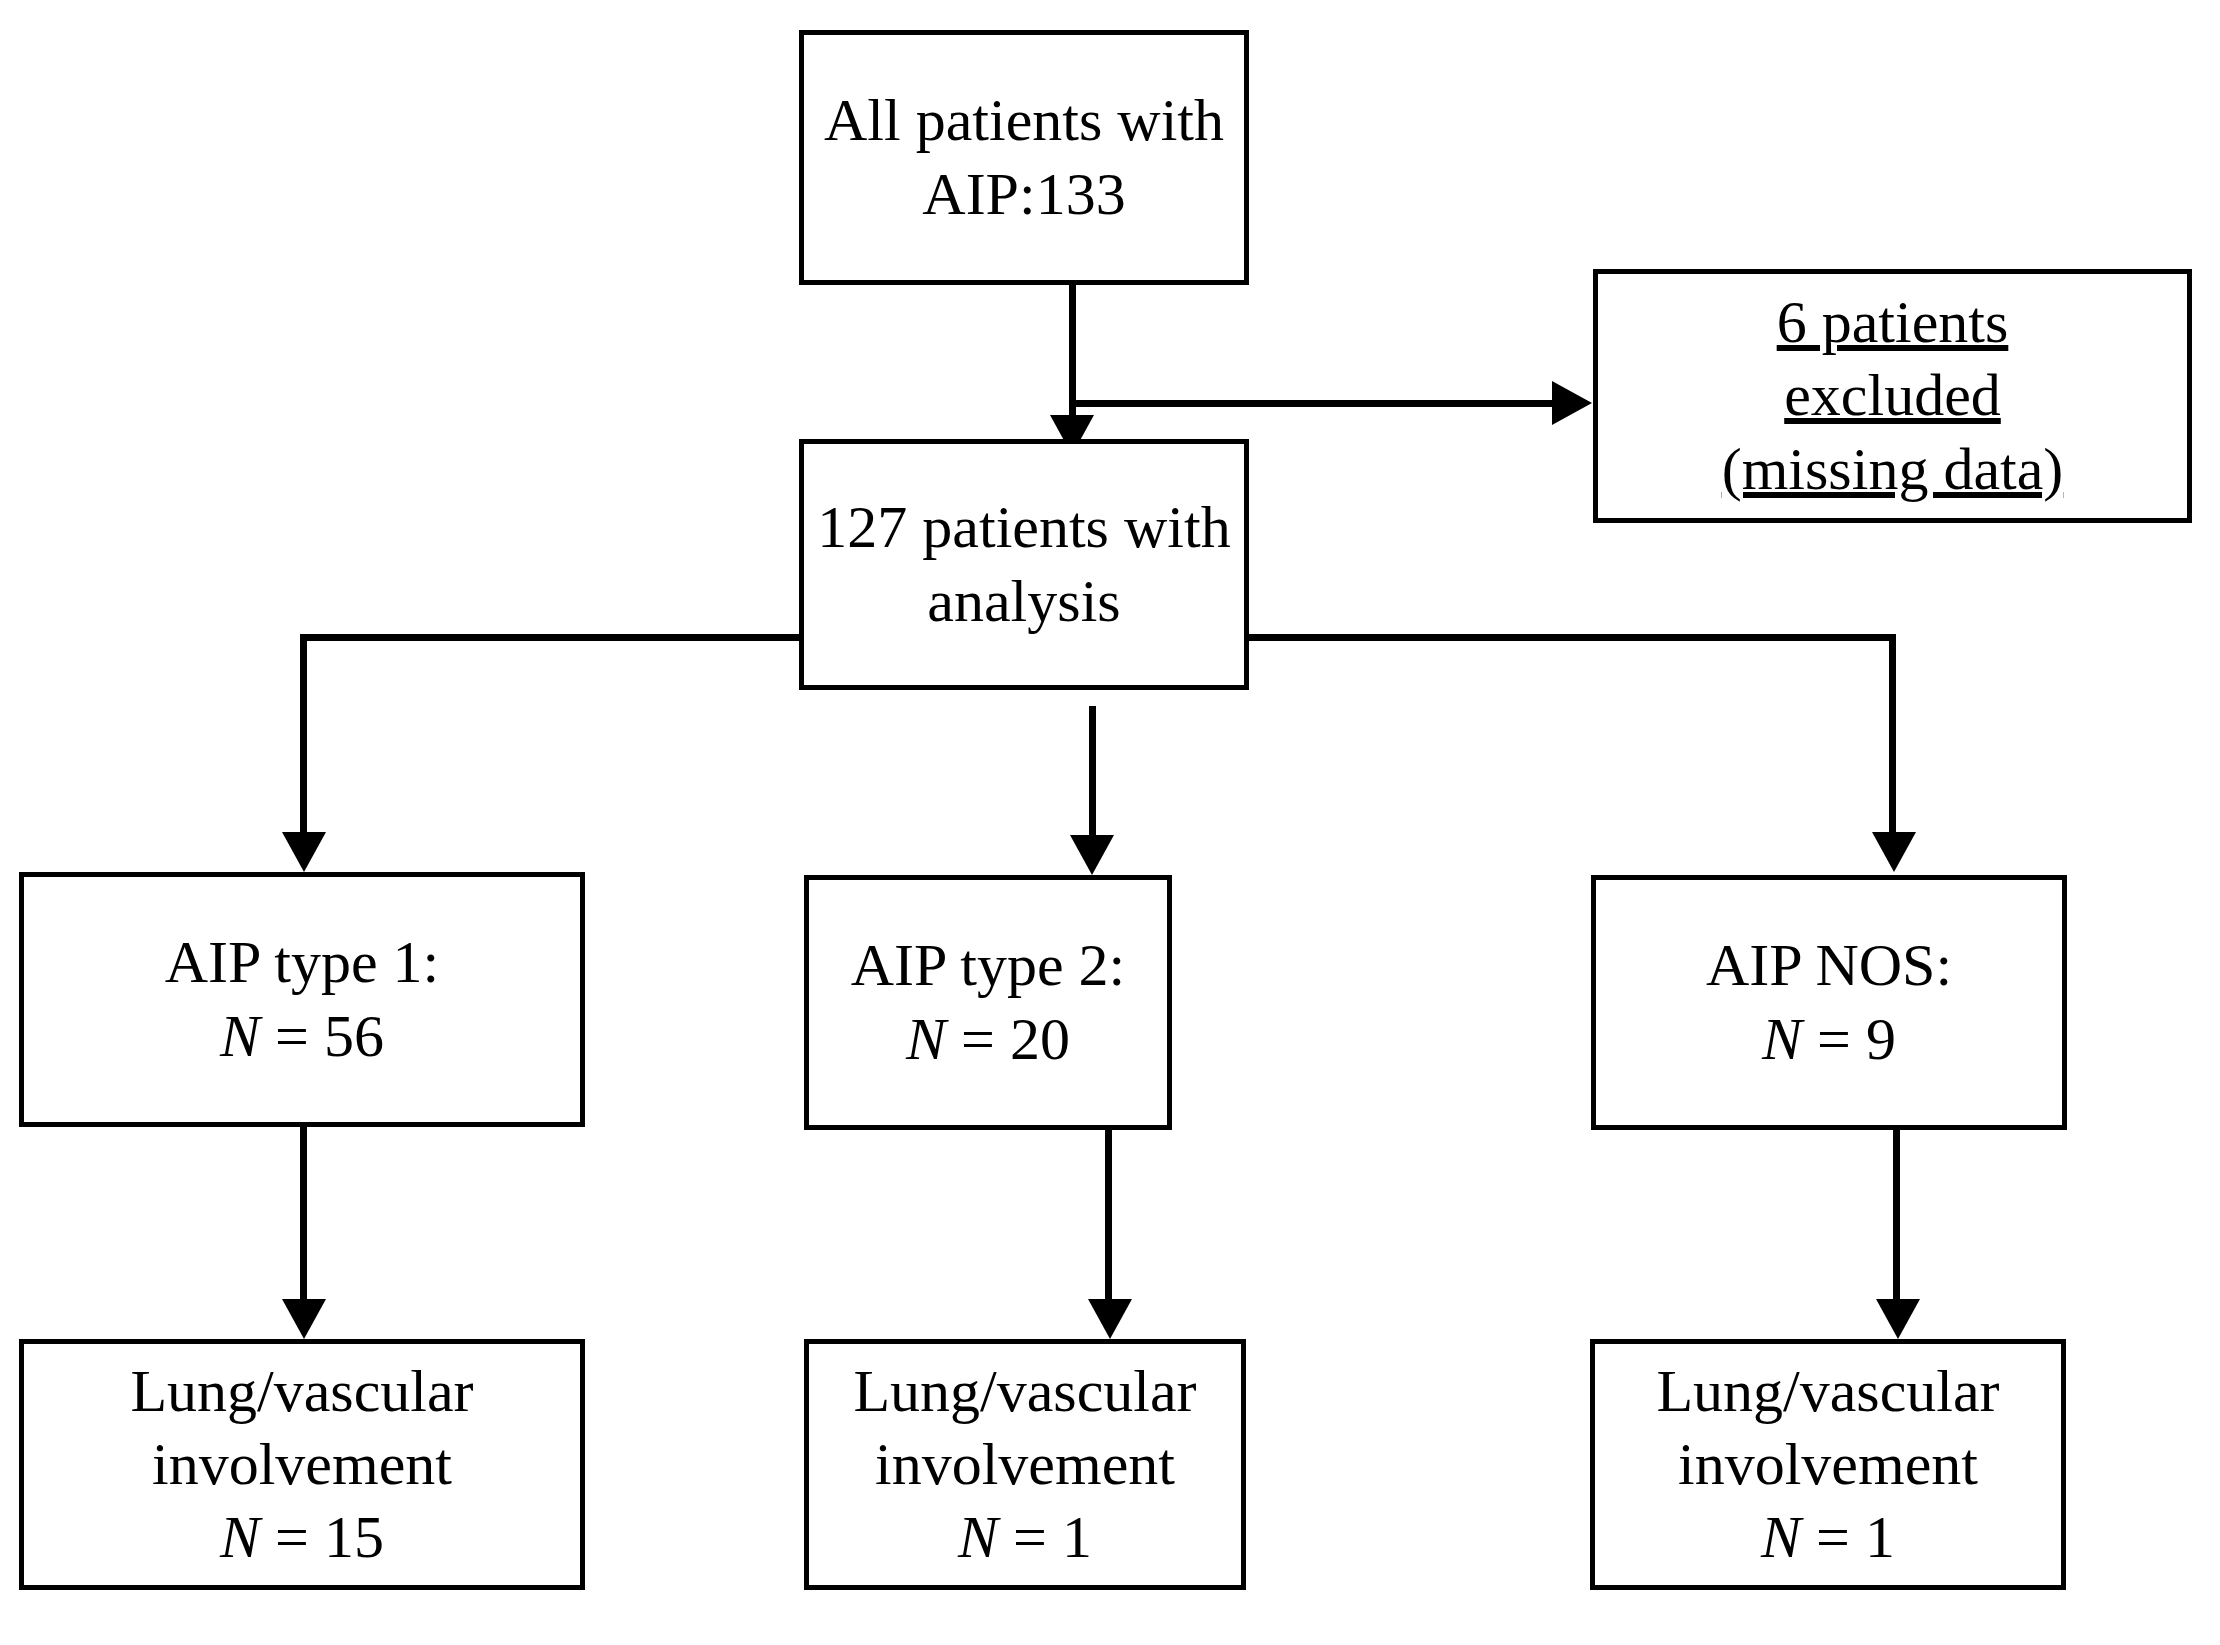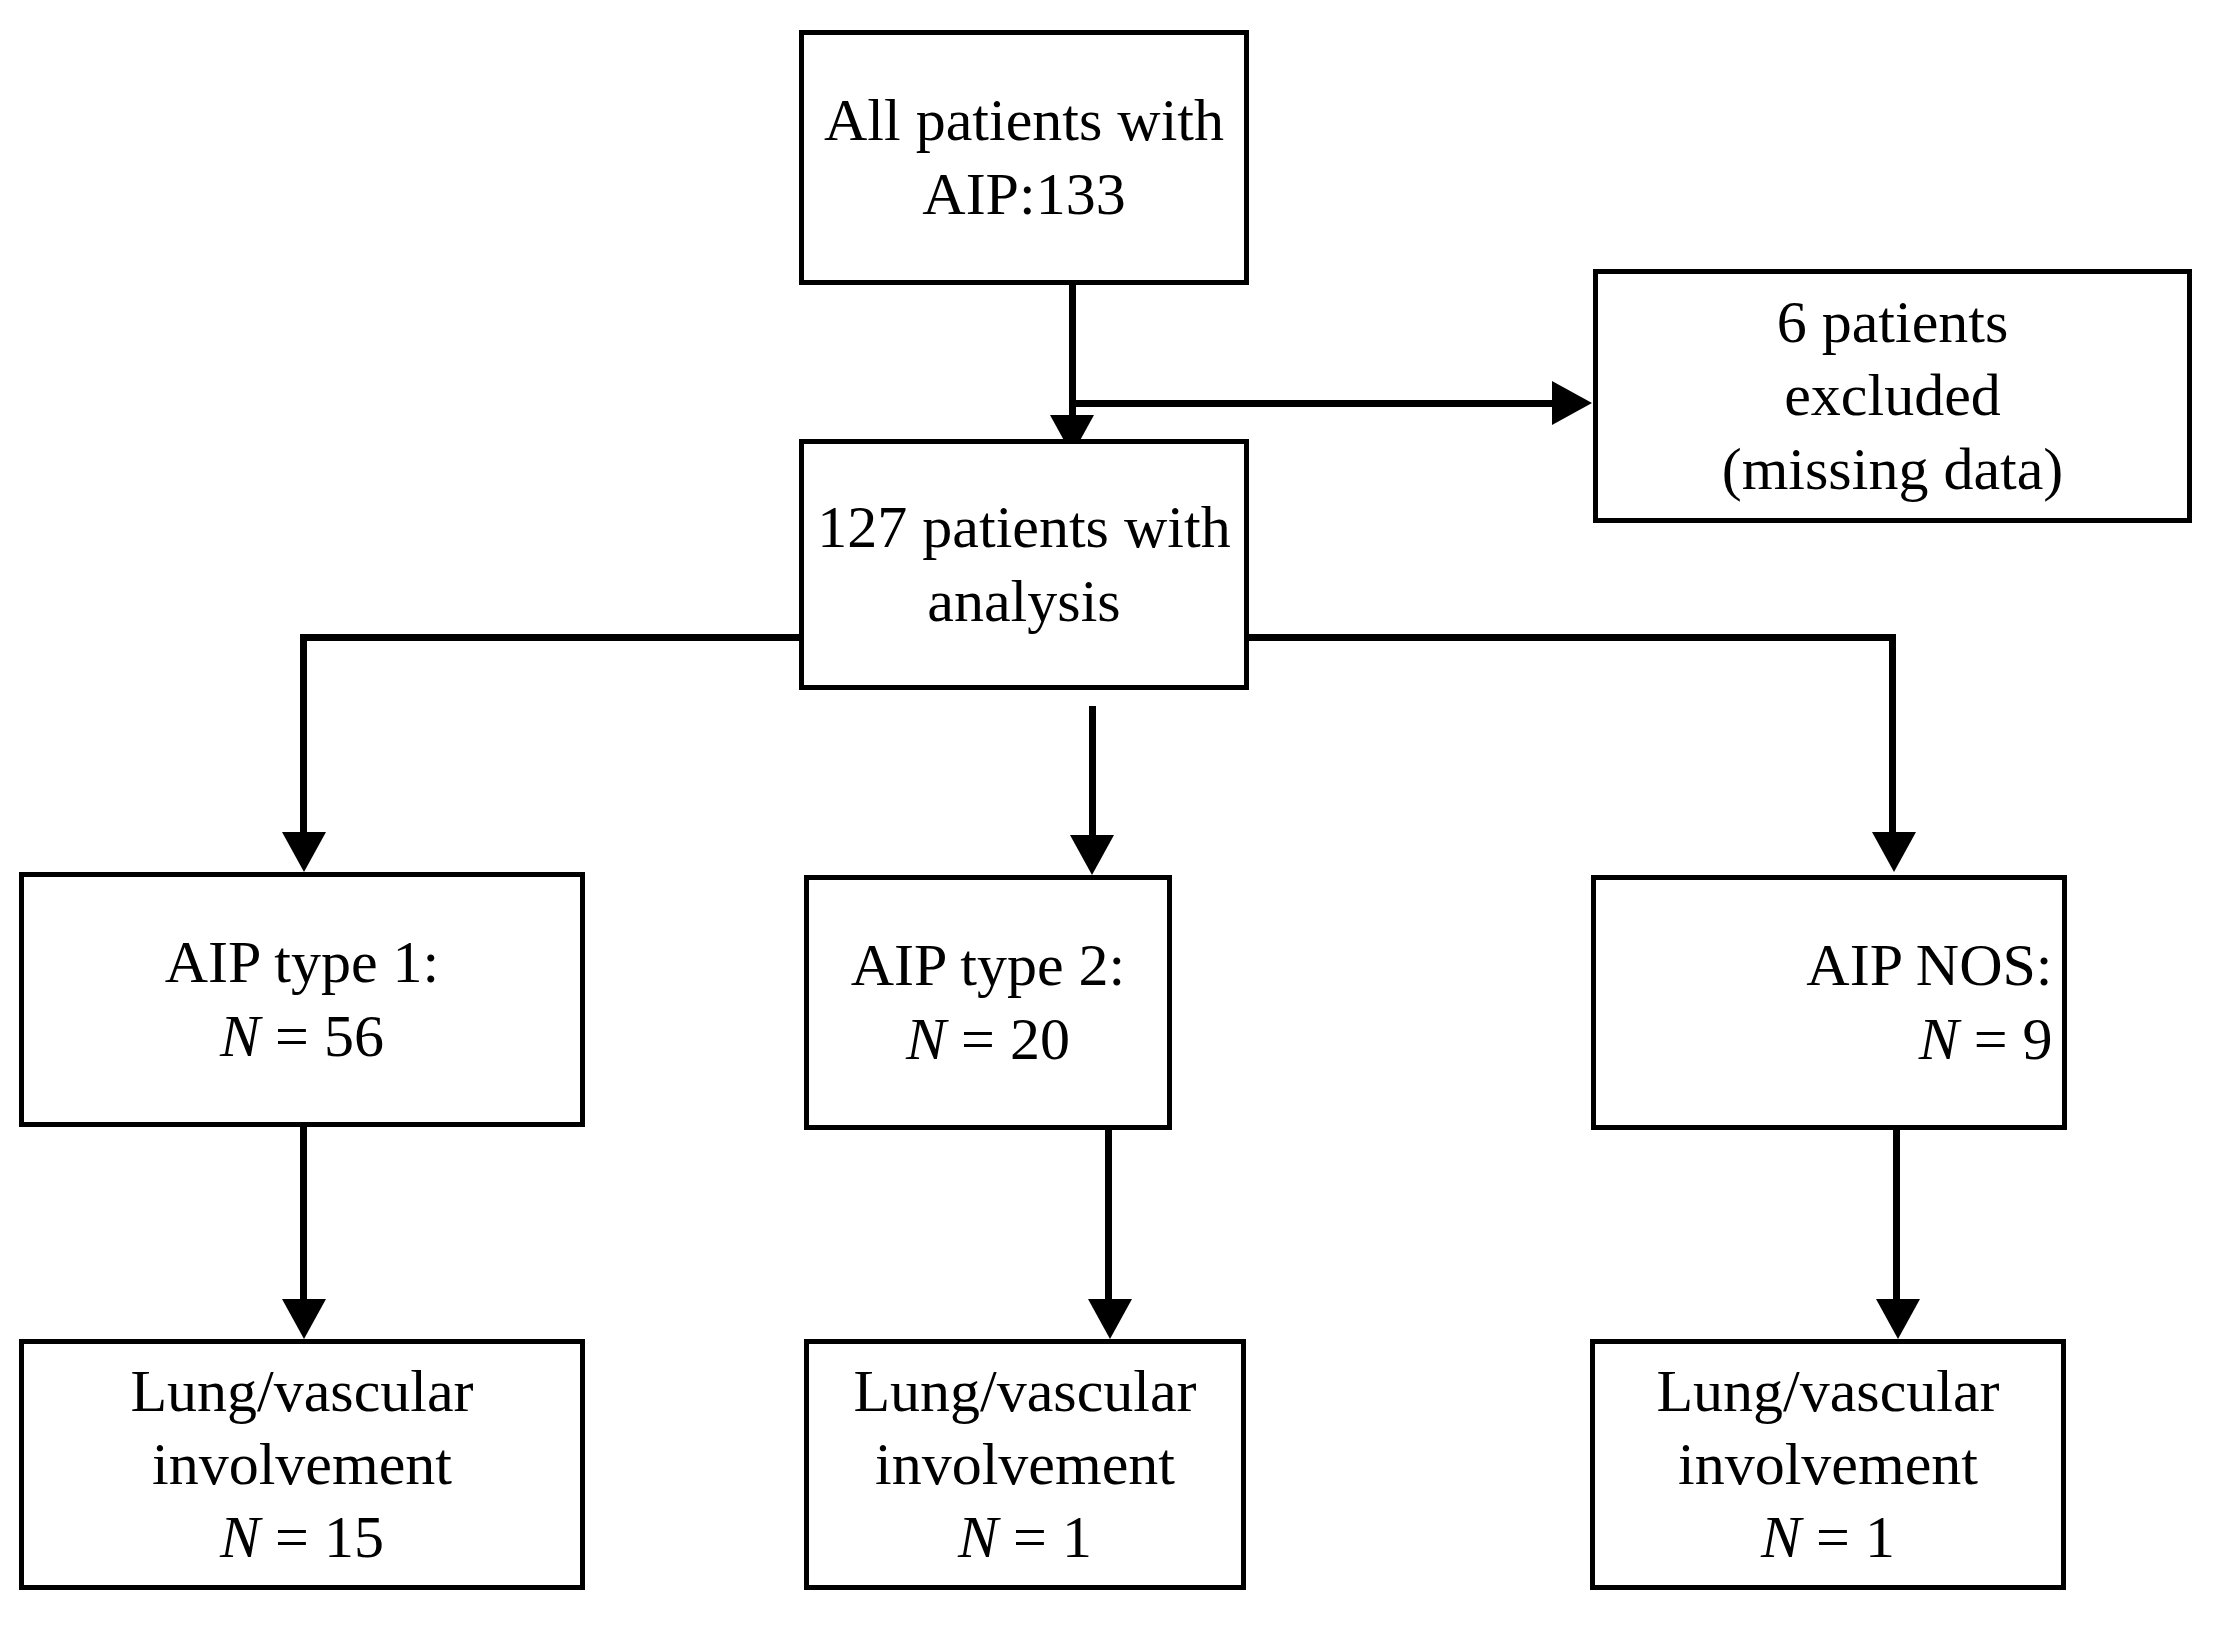--- a/index.html
+++ b/index.html
@@ -37,25 +37,25 @@
   }
   .node .line.ital {
     font-style: italic;
   }
   .node .line.ital .noital {
     font-style: normal;
   }
 
   
   #box-all          { left: 799px;  top: 30px;   width: 450px; height: 255px; }
-  #box-excluded     { left: 1593px; top: 269px;  width: 599px; height: 254px; }
+  #box-excluded     { left: 1593px; top: 269px;  width: 599px; height: 254px; text-decoration: underline; }
   #box-included     { left: 799px;  top: 439px;  width: 450px; height: 251px; }
   #box-type1        { left: 19px;   top: 872px;  width: 566px; height: 255px; }
   #box-type2        { left: 804px;  top: 875px;  width: 368px; height: 255px; }
-  #box-nos          { left: 1591px; top: 875px;  width: 476px; height: 255px; align-items: flex-end; }
+  #box-nos          { left: 1591px; top: 875px;  width: 476px; height: 255px; }
   #box-lv1          { left: 19px;   top: 1339px; width: 566px; height: 251px; }
   #box-lv2          { left: 804px;  top: 1339px; width: 442px; height: 251px; }
   #box-lv3          { left: 1590px; top: 1339px; width: 476px; height: 251px; }
 
   
   .edge {
     position: absolute;
     background: #000000;
     z-index: 1;
   }

